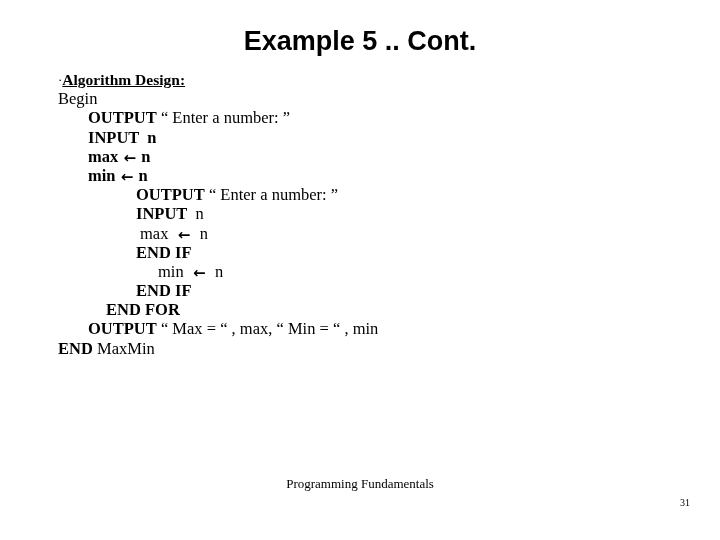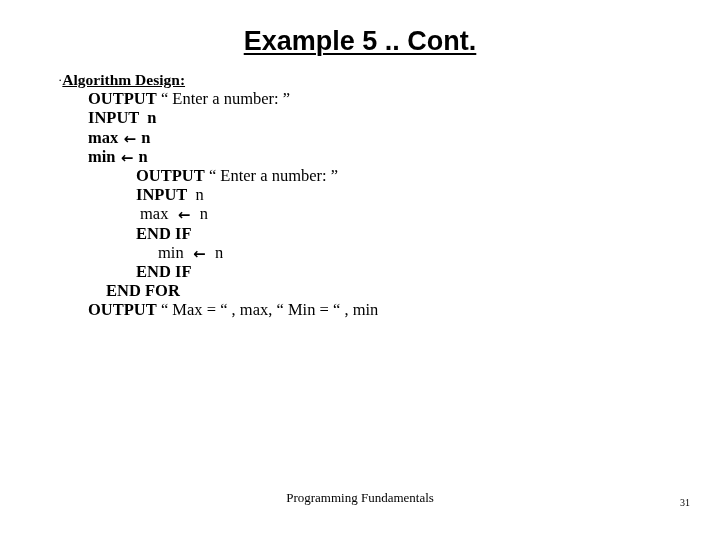--- a/index.html
+++ b/index.html
@@ -24,21 +24,20 @@
     width: 720px;
     text-align: center;
     font-family: "Liberation Sans", "DejaVu Sans", sans-serif;
     font-size: 27px;
     font-weight: bold;
     letter-spacing: 0px;
     line-height: 1.15;
     white-space: nowrap;
   }
   .slide-title .u {
-    text-decoration: underline;
     text-decoration-thickness: 2px;
     text-underline-offset: 3px;
   }
 
   
   .algo-body {
     position: absolute;
     left: 58px;
     top: 70px;
     width: 620px;
@@ -87,50 +86,52 @@
   .ind1 { padding-left: 30px; }
   .ind3 { padding-left: 78px; }
   .ind4 { padding-left: 82px; }
   .ind5 { padding-left: 100px; }
   .ind6 { padding-left: 48px; }
 
   
   .footer-note {
     position: absolute;
     left: 0;
-    top: 490px;
+    top: 476px;
     width: 720px;
     text-align: center;
     font-size: 13px;
   }
   .footer-page {
     position: absolute;
     right: 30px;
     top: 497px;
     font-size: 10px;
     text-align: center;
   }
 </style>
 </head>
 <body>
 
 <div class="slide-title"><span class="u">Example 5 .. Cont.</span></div>
 
 <div class="algo-body">
   <div class="heading-line"><span class="bullet-dot">·</span><span class="heading-text">Algorithm Design:</span></div>
   <div id="algo-lines">
+      <div class="algo-line ind0"><span class="pl">Begin</span></div>
       <div class="algo-line ind1"><span class="kw">OUTPUT</span><span class="pl"> “ Enter a number: ”</span></div>
       <div class="algo-line ind1"><span class="kw">INPUT  n</span></div>
       <div class="algo-line ind1"><span class="kw">max</span><span class="arrow"> ← </span><span class="kw">n</span></div>
       <div class="algo-line ind1"><span class="kw">min</span><span class="arrow"> ← </span><span class="kw">n</span></div>
       <div class="algo-line ind3"><span class="kw">OUTPUT</span><span class="pl"> “ Enter a number: ”</span></div>
       <div class="algo-line ind3"><span class="kw">INPUT</span><span class="pl">  n</span></div>
       <div class="algo-line ind4"><span class="pl">max </span><span class="arrow"> ← </span><span class="pl"> n</span></div>
       <div class="algo-line ind3"><span class="kw">END IF</span></div>
       <div class="algo-line ind5"><span class="pl">min </span><span class="arrow"> ← </span><span class="pl"> n</span></div>
       <div class="algo-line ind3"><span class="kw">END IF</span></div>
       <div class="algo-line ind6"><span class="kw">END FOR</span></div>
       <div class="algo-line ind1"><span class="kw">OUTPUT</span><span class="pl"> “ Max = “ , max, “ Min = “ , min</span></div>
+      <div class="algo-line ind0"><span class="kw">END</span><span class="pl"> MaxMin</span></div>
     </div>
 </div>
 
 <div class="footer-note">Programming Fundamentals</div>
 <div class="footer-page">31</div>
 
 </body></html>

